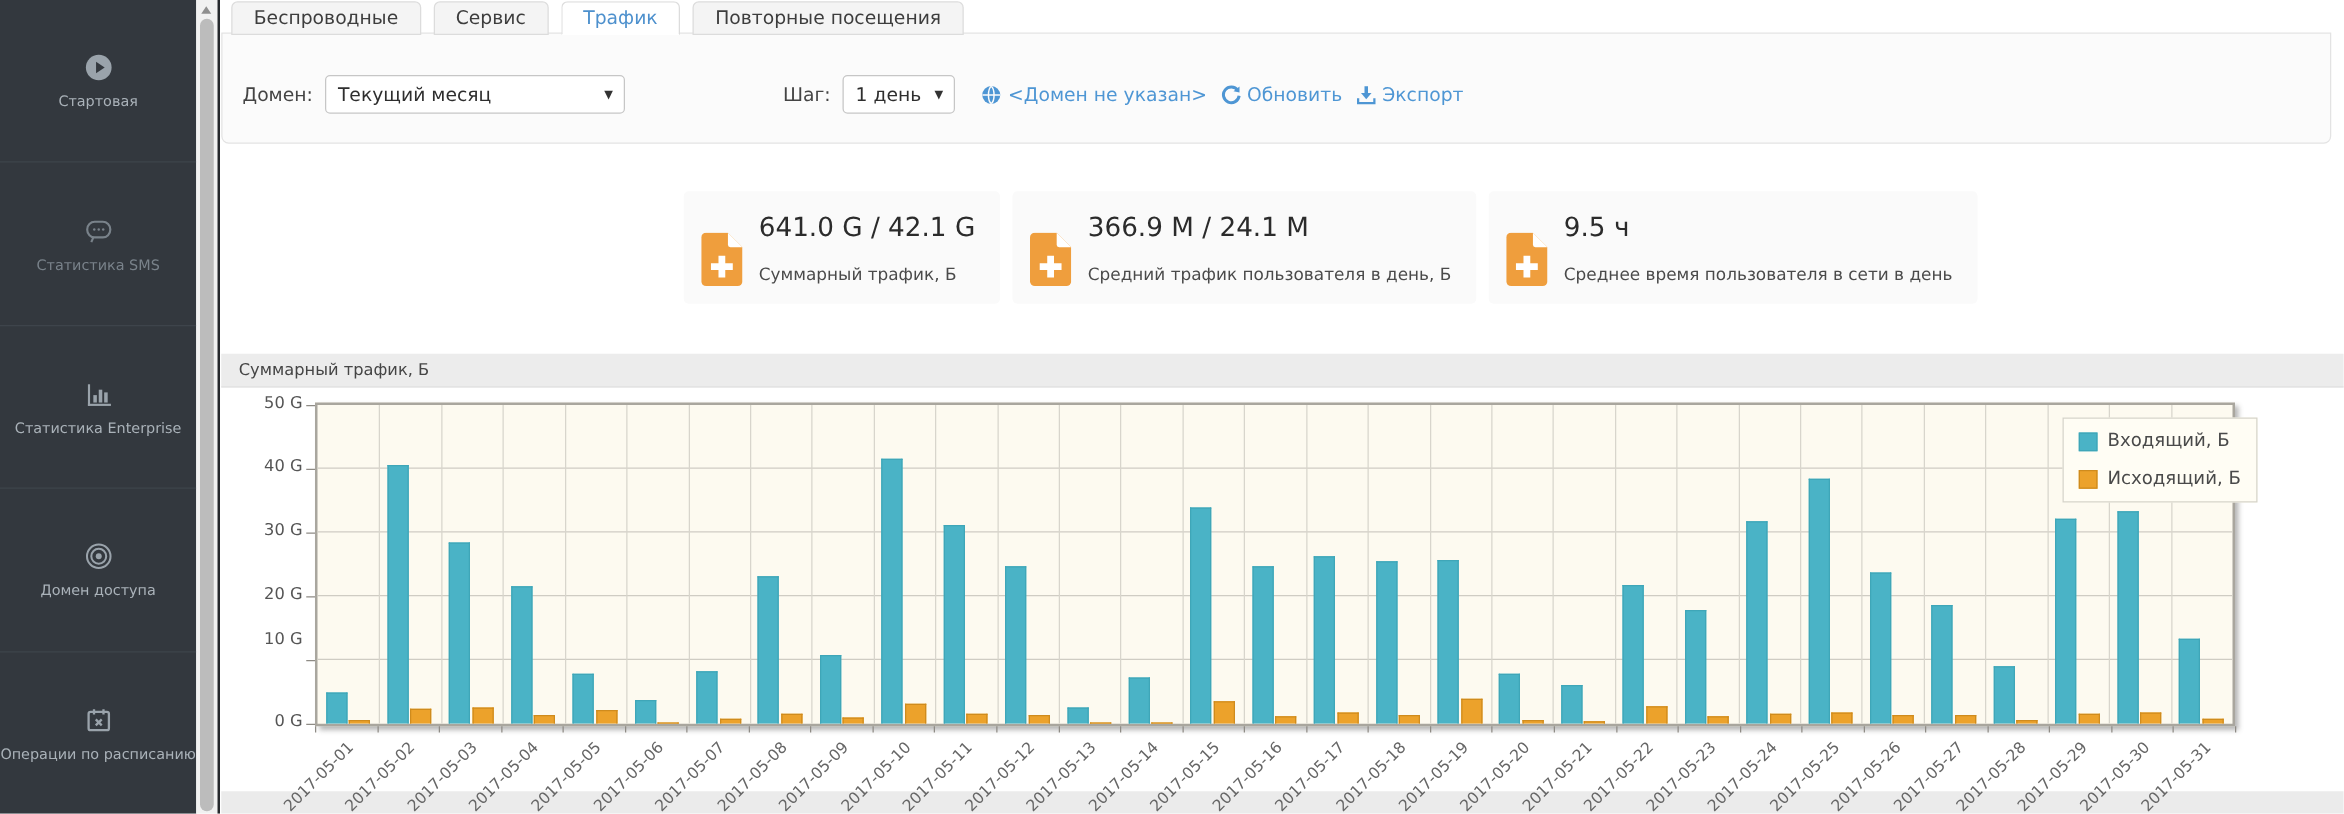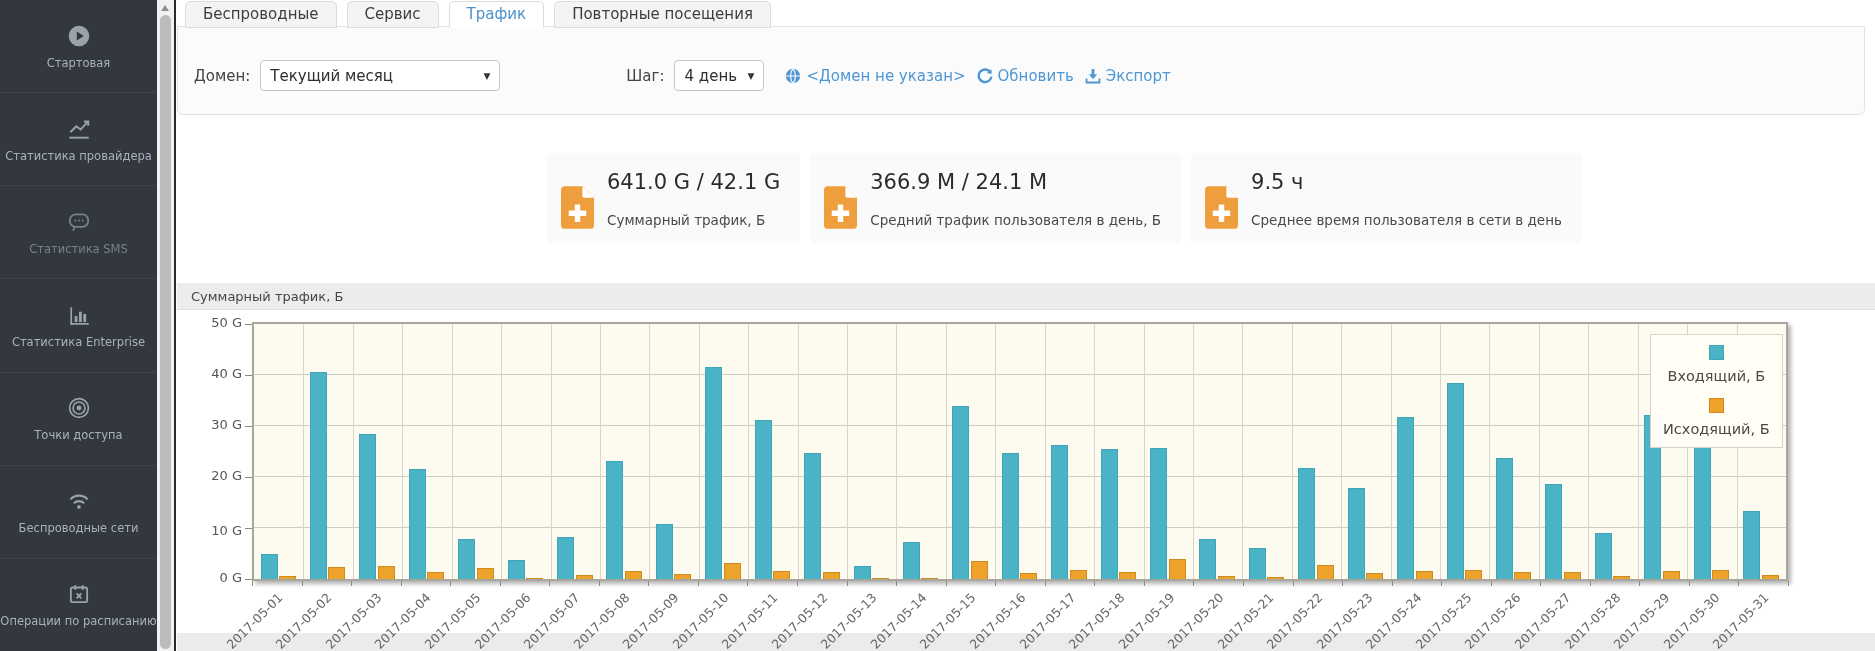--- a/index.html
+++ b/index.html
@@ -80,45 +80,37 @@
 
   .ylabel { position:absolute; width:42px; text-align:right; font-size:13px; color:#555; }
   .ytick  { position:absolute; width:7px; height:1px; background:#8e8b85; }
   .xtick  { position:absolute; width:1px; height:5px; background:#8e8b85; }
   .xlabel { position:absolute; width:110px; font-size:12.5px; color:#666; text-align:right;
             white-space:nowrap; transform:rotate(-45deg); transform-origin:100% 0; }
 
   .legend { position:absolute; left:1650px; top:334px; background:#fffdf4;
             border:1px solid #d6d3ca; padding:10px 12px; z-index:2; }
   .legend-row { display:flex; align-items:center; gap:8px; font-size:14.5px; color:#4a4a4a;
-                white-space:nowrap;flex-direction:column; }
+                white-space:nowrap; }
   .legend-row + .legend-row { margin-top:14px; }
   .swatch { width:15px; height:15px; border:1px solid #888; flex:0 0 auto; }
 </style>
 </head>
 <body>
 
 <div class="sidebar">
 
   <div class="side-item">
     <svg viewBox="0 0 24 24">
       <circle cx="12" cy="12" r="9.5" fill="currentColor"></circle>
       <path d="M10 7.8 L16.4 12 L10 16.2 Z" fill="#33383e"></path>
     </svg>
     <span class="side-label">Стартовая</span>
   </div>
 
-  <div class="side-item">
-    <svg viewBox="0 0 24 24" fill="none" stroke="currentColor" stroke-width="1.8">
-      <path d="M3 20 H21"></path>
-      <path d="M4 15 L9.5 9.5 L13.5 12.5 L20 5.5"></path>
-      <path d="M16.5 5 H20.5 V9"></path>
-    </svg>
-    <span class="side-label">Статистика провайдера</span>
-  </div>
 
   <div class="side-item dim">
     <svg viewBox="0 0 24 24" fill="none" stroke="currentColor" stroke-width="1.6">
       <rect x="3.5" y="5" width="17" height="11.5" rx="5.5"></rect>
       <path d="M8 16.5 L6.5 20"></path>
       <circle cx="8.7" cy="10.7" r="0.9" fill="currentColor" stroke="none"></circle>
       <circle cx="12" cy="10.7" r="0.9" fill="currentColor" stroke="none"></circle>
       <circle cx="15.3" cy="10.7" r="0.9" fill="currentColor" stroke="none"></circle>
     </svg>
     <span class="side-label">Статистика SMS</span>
@@ -137,32 +129,24 @@
   </div>
 
 
 
   <div class="side-item">
     <svg viewBox="0 0 24 24" fill="none" stroke="currentColor" stroke-width="1.5">
       <circle cx="12" cy="12" r="2.2" fill="currentColor" stroke="none"></circle>
       <circle cx="12" cy="12" r="5.5"></circle>
       <circle cx="12" cy="12" r="8.7"></circle>
     </svg>
-    <span class="side-label">Точки доступа</span>
-  </div>
-
-
-  <div class="side-item">
-    <svg viewBox="0 0 24 24" fill="none" stroke="currentColor" stroke-width="1.9">
-      <path d="M4 10.5 A11 11 0 0 1 20 10.5"></path>
-      <path d="M7.2 14 A7 7 0 0 1 16.8 14"></path>
-      <circle cx="12" cy="17.5" r="1.7" fill="currentColor" stroke="none"></circle>
-    </svg>
-    <span class="side-label">Беспроводные сети</span>
-  </div>
+    <span class="side-label">Домен доступа</span>
+  </div>
+
+
 
   <div class="side-item">
     <svg viewBox="0 0 24 24" fill="none" stroke="currentColor" stroke-width="1.7">
       <rect x="4.5" y="6" width="15" height="13.5" rx="1.5"></rect>
       <path d="M8.5 4 V8 M15.5 4 V8"></path>
       <path d="M9.8 11.5 L14.2 16 M14.2 11.5 L9.8 16"></path>
     </svg>
     <span class="side-label">Операции по расписанию</span>
   </div>
 </div>
@@ -183,21 +167,21 @@
 <div class="filter-panel">
   <div class="filter-row">
     <span class="fld-label">Домен:</span>
     <div class="select sel-filter">
       <span>Текущий месяц</span>
       <span class="caret">▼</span>
     </div>
     <div class="spacer"></div>
     <span class="fld-label">Шаг:</span>
     <div class="select sel-step">
-      <span>4 день</span>
+      <span>1 день</span>
       <span class="caret">▼</span>
     </div>
     <a class="tool-link">
       <svg viewBox="0 0 16 16">
         <circle cx="8" cy="8" r="7.2" fill="#4e96d4"></circle>
         <path d="M1 8 H15 M8 1 C5 3.5 5 12.5 8 15 M8 1 C11 3.5 11 12.5 8 15" stroke="#fbfbfb" stroke-width="1.2" fill="none"></path>
       </svg>
       <span>&lt;Домен не указан&gt;</span>
     </a>
     <a class="tool-link">
@@ -353,21 +337,21 @@
       <div class="bar" style="left: 1408.74px; width: 17px; height: 8.16px; background: rgb(236, 162, 43); border-color: rgb(207, 139, 29);"></div>
       <div class="bar" style="left: 1439.66px; width: 17px; height: 169.83px; background: rgb(74, 179, 198); border-color: rgb(63, 166, 184);"></div>
       <div class="bar" style="left: 1458.16px; width: 17px; height: 9.18px; background: rgb(236, 162, 43); border-color: rgb(207, 139, 29);"></div>
       <div class="bar" style="left: 1489.08px; width: 17px; height: 67.83px; background: rgb(74, 179, 198); border-color: rgb(63, 166, 184);"></div>
       <div class="bar" style="left: 1507.58px; width: 17px; height: 4.08px; background: rgb(236, 162, 43); border-color: rgb(207, 139, 29);"></div>
     </div>
 </div>
 <div id="axis-layer">
     <div class="ylabel" style="left: 200px; top: 570px;">0 G</div>
     <div class="ytick" style="left: 245px; top: 579px;"></div>
-    <div class="ylabel" style="left: 200px; top: 523px;">10 G</div>
+    <div class="ylabel" style="left: 200px; top: 504px;">10 G</div>
     <div class="ytick" style="left: 245px; top: 528px;"></div>
     <div class="ylabel" style="left: 200px; top: 468px;">20 G</div>
     <div class="ytick" style="left: 245px; top: 477px;"></div>
     <div class="ylabel" style="left: 200px; top: 417px;">30 G</div>
     <div class="ytick" style="left: 245px; top: 426px;"></div>
     <div class="ylabel" style="left: 200px; top: 366px;">40 G</div>
     <div class="ytick" style="left: 245px; top: 375px;"></div>
     <div class="ylabel" style="left: 200px; top: 315px;">50 G</div>
     <div class="ytick" style="left: 245px; top: 324px;"></div>
     <div class="xtick" style="left: 252px; top: 581px;"></div>

